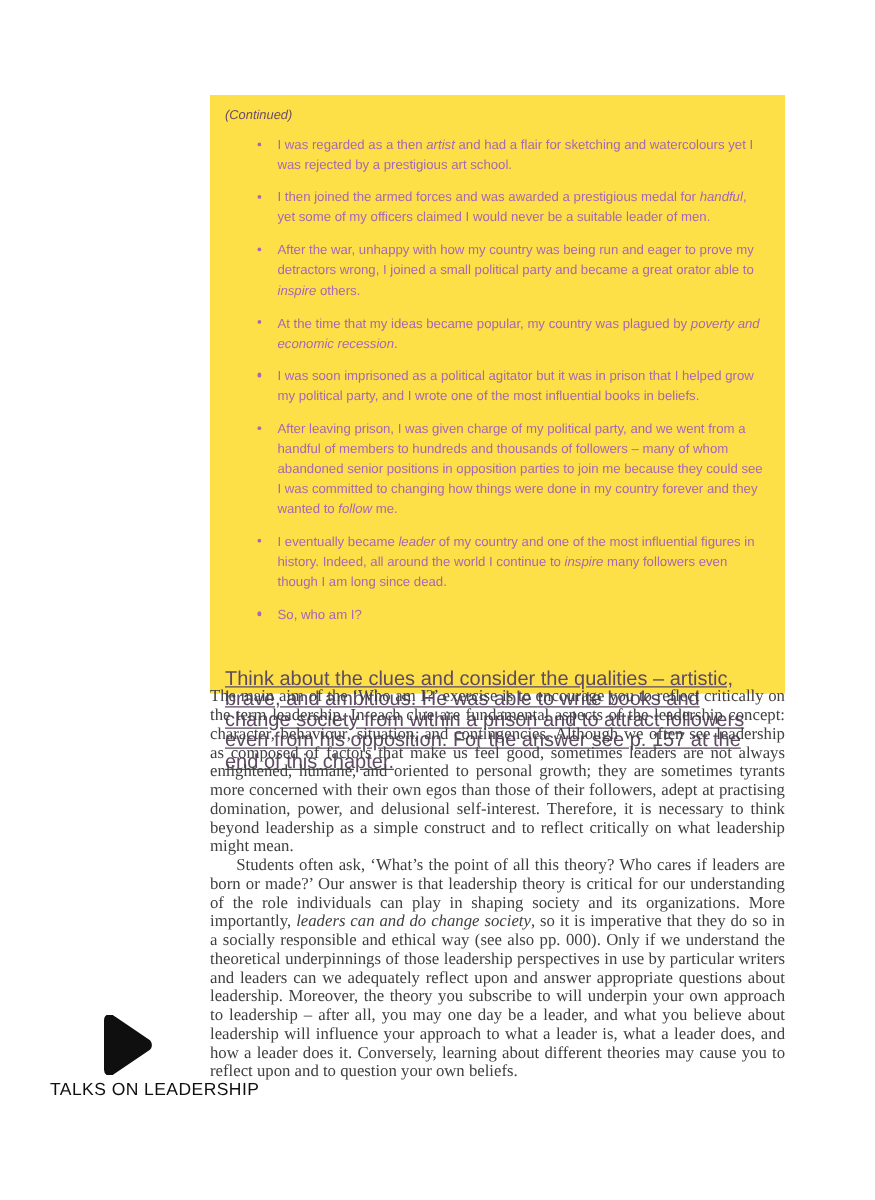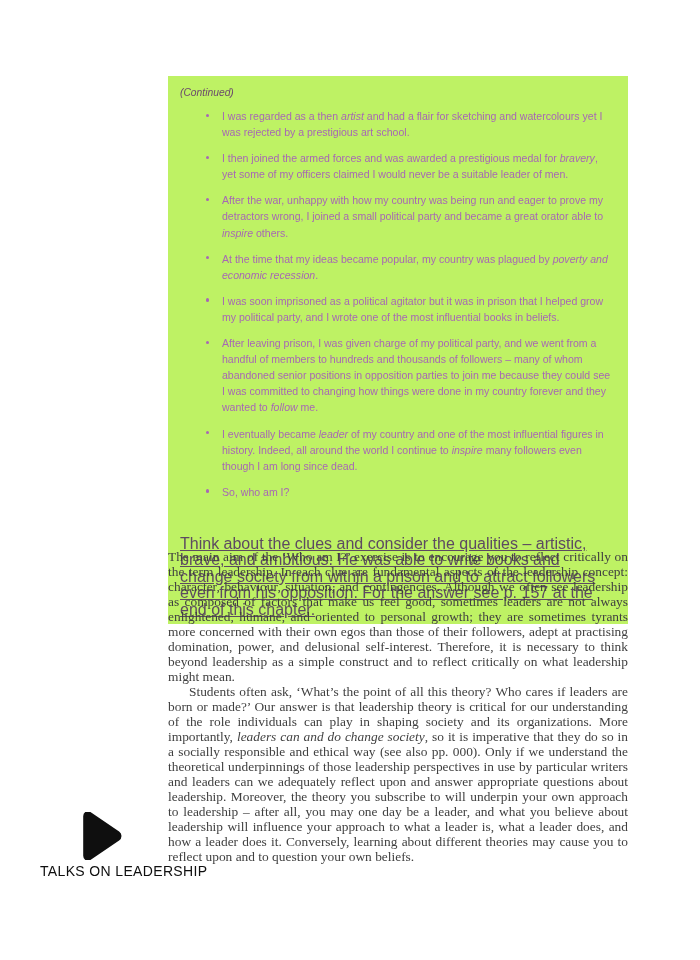--- a/index.html
+++ b/index.html
@@ -50,22 +50,22 @@
     letter-spacing: 1.15px;
     white-space: nowrap;
   }
 
   
   .feature-box {
     position: absolute;
     left: 168px;
     top: 76px;
     width: 460px;
-    height: 548px;
-    background: #bef264;
+    height: 479px;
+    background: #fde047;
     box-sizing: border-box;
     padding: 10px 14px 0 11px;
     font-family: "Liberation Sans", sans-serif;
   }
   .continued {
     font-style: italic;
     font-size: 10.3px;
     color: #6b4a6b;
     margin: 1px 0 10px 1px;
   }
@@ -155,21 +155,21 @@
 </head>
 <body>
 
 <div class="page">
 
 
   <div class="feature-box">
     <div class="continued">(Continued)</div>
     <ul class="bullet-list">
         <li class="bullet-item"><span class="dot"></span><span>I was regarded as a then </span><i>artist</i><span> and had a flair for sketching and watercolours yet I was rejected by a prestigious art school.</span></li>
-        <li class="bullet-item"><span class="dot"></span><span>I then joined the armed forces and was awarded a prestigious medal for </span><i>bravery</i><span>, yet some of my officers claimed I would never be a suitable leader of men.</span></li>
+        <li class="bullet-item"><span class="dot"></span><span>I then joined the armed forces and was awarded a prestigious medal for </span><i>handful</i><span>, yet some of my officers claimed I would never be a suitable leader of men.</span></li>
         <li class="bullet-item"><span class="dot"></span><span>After the war, unhappy with how my country was being run and eager to prove my detractors wrong, I joined a small political party and became a great orator able to </span><i>inspire</i><span> others.</span></li>
         <li class="bullet-item"><span class="dot"></span><span>At the time that my ideas became popular, my country was plagued by </span><i>poverty and economic recession</i><span>.</span></li>
         <li class="bullet-item"><span class="dot"></span><span>I was soon imprisoned as a political agitator but it was in prison that I helped grow my political party, and I wrote one of the most influential books in beliefs.</span></li>
         <li class="bullet-item"><span class="dot"></span><span>After leaving prison, I was given charge of my political party, and we went from a handful of members to hundreds and thousands of followers – many of whom abandoned senior positions in opposition parties to join me because they could see I was committed to changing how things were done in my country forever and they wanted to </span><i>follow</i><span> me.</span></li>
         <li class="bullet-item"><span class="dot"></span><span>I eventually became </span><i>leader</i><span> of my country and one of the most influential figures in history. Indeed, all around the world I continue to </span><i>inspire</i><span> many followers even though I am long since dead.</span></li>
         <li class="bullet-item"><span class="dot"></span><span>So, who am I?</span></li>
       </ul>
     <div class="box-closing">Think about the clues and consider the qualities – artistic, brave, and ambitious. He was able to write books and change society from within a prison and to attract followers even from his opposition. For the answer see p. 157 at the end of this chapter.</div>
   </div>
 

